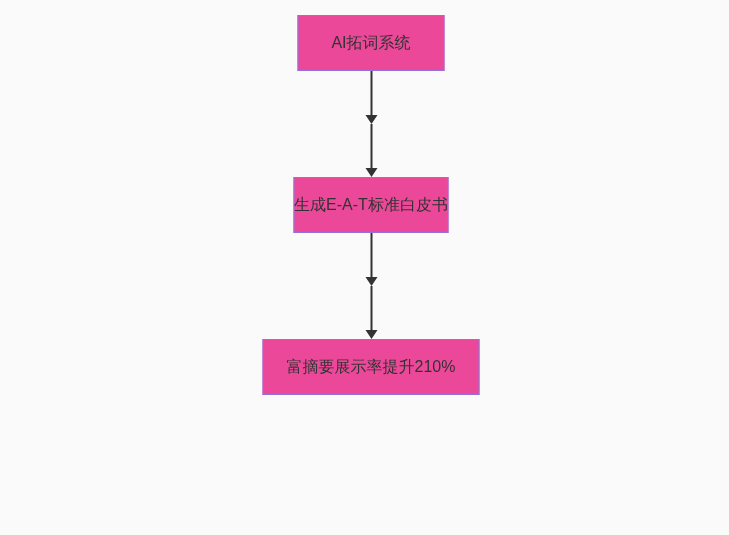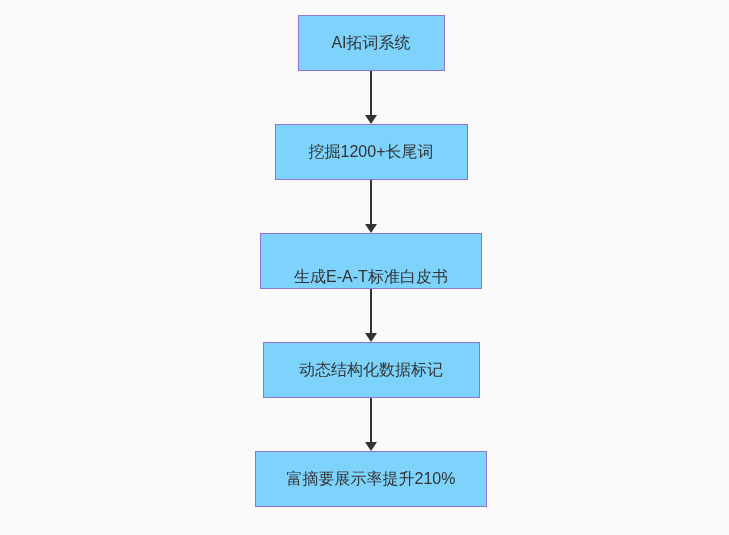--- a/index.html
+++ b/index.html
@@ -19,21 +19,21 @@
     top: 15px;
     left: 371px;
     transform: translateX(-50%);
     display: flex;
     flex-direction: column;
     align-items: center;
   }
   .node {
     box-sizing: border-box;
     height: 56px;
-    background: #7dd3fc;
+    background: #ec4899;
     border: 1px solid #9370DB;
     color: #333333;
     font-size: 16px;
     display: flex;
     align-items: center;
     justify-content: center;
     text-align: center;
     white-space: nowrap;
     flex-shrink: 0;
   }
@@ -69,41 +69,35 @@
 
   <div class="node">
     <span>AI拓词系统</span>
   </div>
 
   <div class="edge">
     <div class="line"></div>
     <div class="arrowhead"></div>
   </div>
 
-  <div class="node">
-    <span>挖掘1200+长尾词</span>
-  </div>
 
   <div class="edge">
     <div class="line"></div>
     <div class="arrowhead"></div>
   </div>
 
   <div class="node">
     <span>生成E-A-T标准白皮书</span>
   </div>
 
   <div class="edge">
     <div class="line"></div>
     <div class="arrowhead"></div>
   </div>
 
-  <div class="node">
-    <span>动态结构化数据标记</span>
-  </div>
 
   <div class="edge">
     <div class="line"></div>
     <div class="arrowhead"></div>
   </div>
 
   <div class="node">
     <span>富摘要展示率提升210%</span>
   </div>
 

